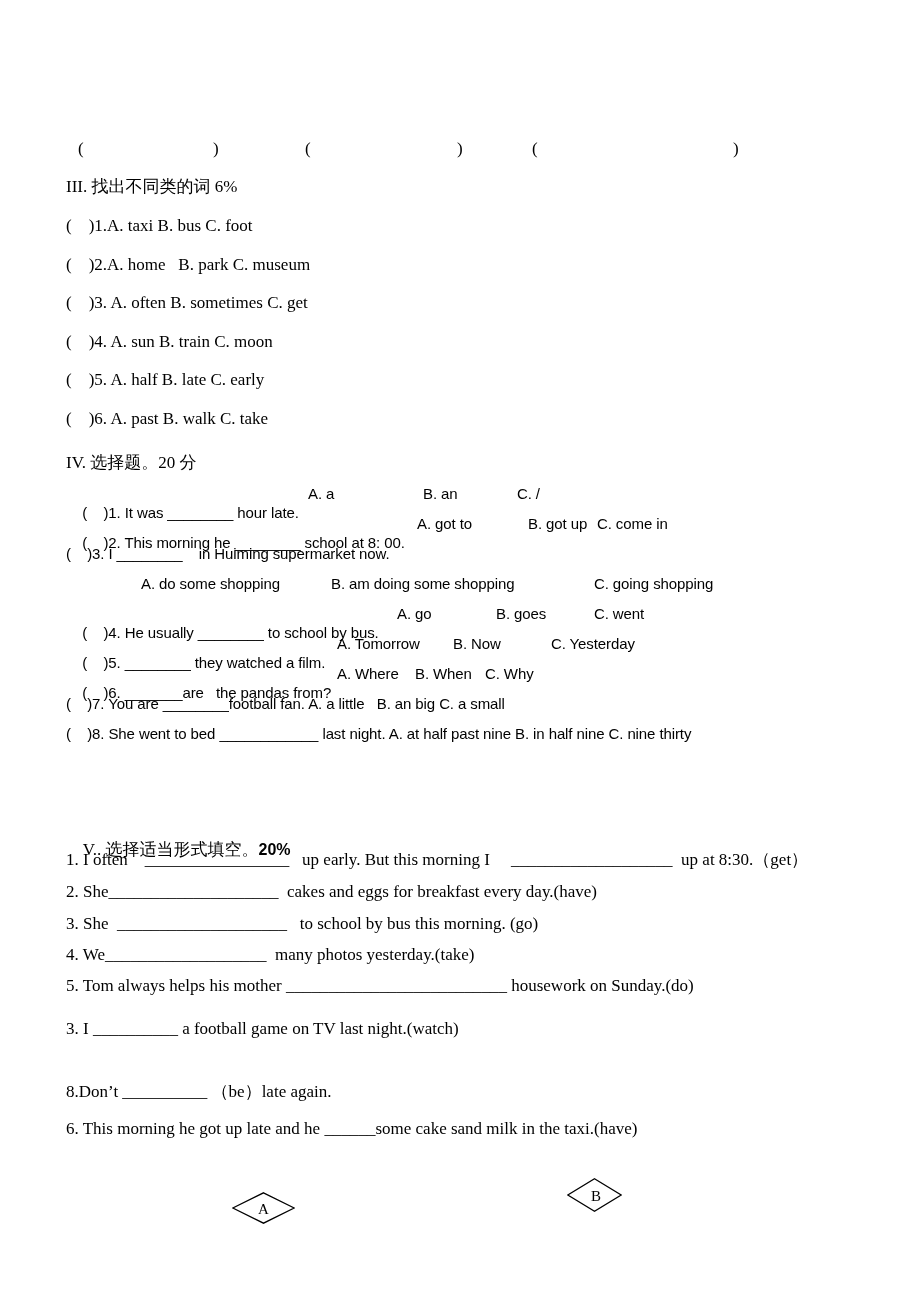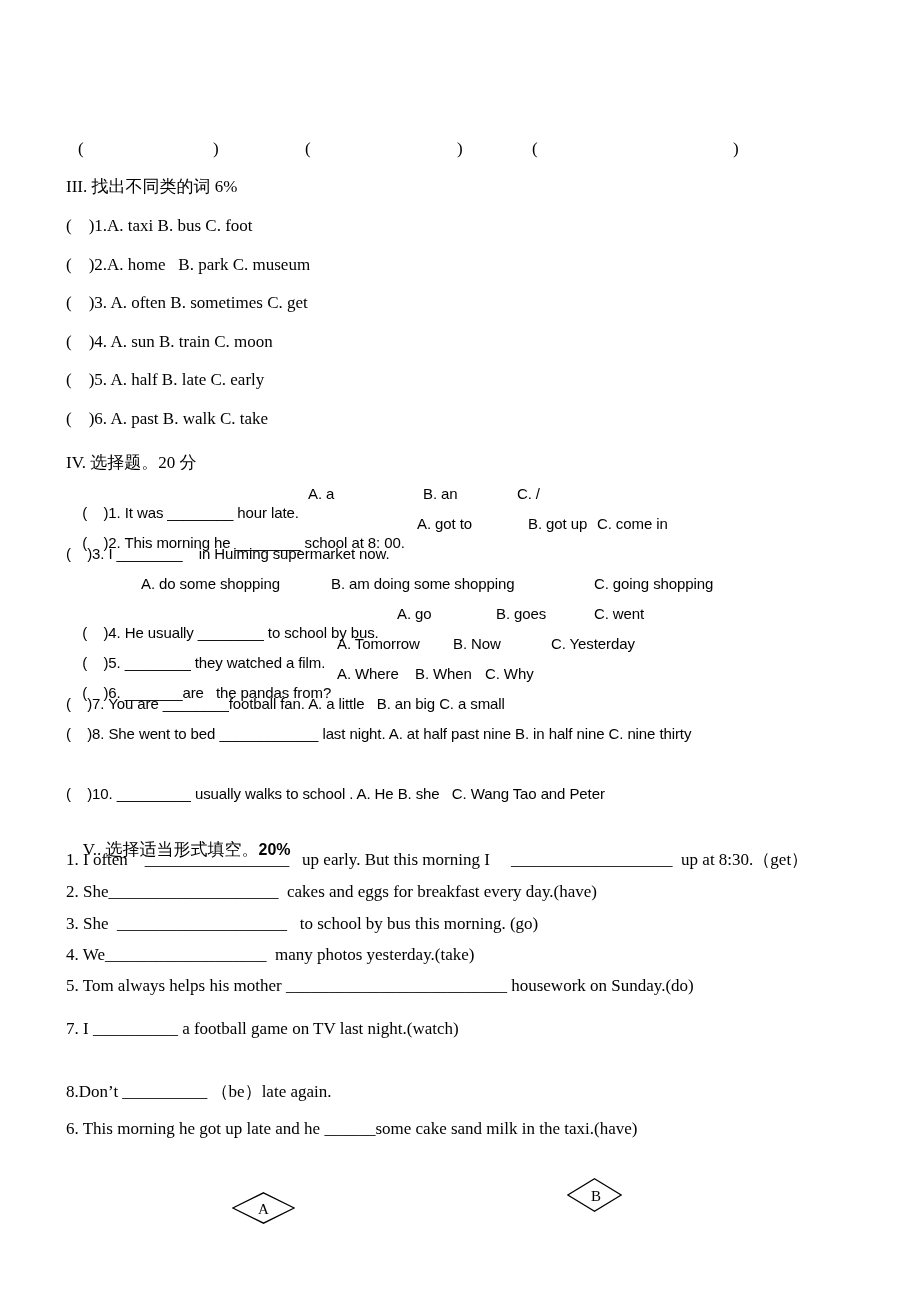--- a/index.html
+++ b/index.html
@@ -96,31 +96,30 @@
 
   <div class="line sans" style="top:665px; width:800px">
     <span>(    )6. _______are   the pandas from?</span>
     <span class="opt" style="left:271px">A. Where</span>
     <span class="opt" style="left:349px">B. When</span>
     <span class="opt" style="left:419px">C. Why</span>
   </div>
 
   <div class="line sans" style="top:695px">(    )7. You are ________football fan. A. a little   B. an big C. a small</div>
   <div class="line sans" style="top:725px">(    )8. She went to bed ____________ last night. A. at half past nine B. in half nine C. nine thirty</div>
-  <div class="line sans" style="top:785px">(    )10. _________ usually walks to school . A. He B. she   C. Wang Tao and Peter</div>
 
   <div class="line" style="top:818px">
     <span>V.. 选择适当形式填空。</span><span class="pct-sans">20%</span>
   </div>
   <div class="line" style="top:849px">1. I often    _________________   up early. But this morning I     ___________________  up at 8:30.（get）</div>
   <div class="line" style="top:881px">2. She____________________  cakes and eggs for breakfast every day.(have)</div>
   <div class="line" style="top:913px">3. She  ____________________   to school by bus this morning. (go)</div>
   <div class="line" style="top:944px">4. We___________________  many photos yesterday.(take)</div>
   <div class="line" style="top:975px">5. Tom always helps his mother __________________________ housework on Sunday.(do)</div>
-  <div class="line" style="top:1018px">7. I __________ a football game on TV last night.(watch)</div>
+  <div class="line" style="top:1018px">3. I __________ a football game on TV last night.(watch)</div>
   <div class="line" style="top:1081px">8.Don’t __________ （be）late again.</div>
   <div class="line" style="top:1118px">6. This morning he got up late and he ______some cake sand milk in the taxi.(have)</div>
 
 
   <svg class="diamond" style="left:232px; top:1192px" width="63" height="32" viewBox="0 0 63 32">
     <polygon points="31.5,0.8 62.2,16 31.5,31.2 0.8,16" fill="none" stroke="#000" stroke-width="1.3"></polygon>
     <text x="31.5" y="21.5" text-anchor="middle">A</text>
   </svg>
 
   <svg class="diamond" style="left:567px; top:1178px" width="55" height="34" viewBox="0 0 55 34">

